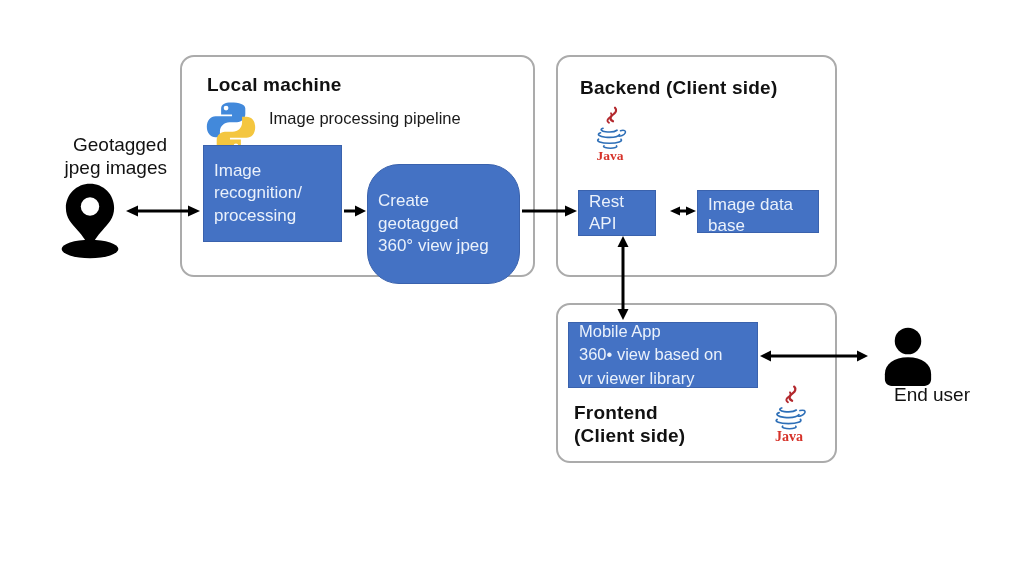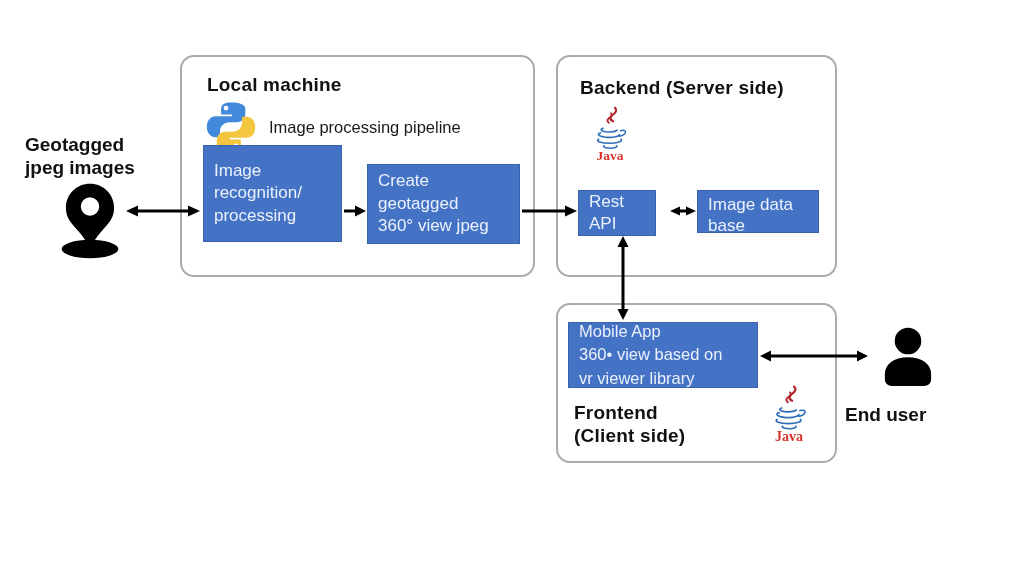--- a/index.html
+++ b/index.html
@@ -15,21 +15,21 @@
     position:absolute;font-weight:bold;font-size:19px;color:#111;letter-spacing:.2px;
     white-space:pre-line;line-height:1.22;
   }
   .node{
     position:absolute;background:#4472C4;border:1px solid #3a62ad;color:#eaf1fb;
     box-sizing:border-box;display:flex;align-items:center;
   }
   .node .txt{white-space:pre-line;line-height:1.32;padding:4px 8px 4px 10px;font-size:17px;}
   .node.top .txt{align-self:flex-start;padding-top:3px;}
   .sideLabel{
-    position:absolute;font-weight:bold;font-size:19px;color:#111;text-align:left;
+    position:absolute;font-weight:normal;font-size:19px;color:#111;text-align:right;
     white-space:pre-line;line-height:1.2;
   }
   .subtitle{position:absolute;font-size:16.5px;color:#1a1a1a;}
   .logo,.iconWrap{position:absolute;}
   #arrows{position:absolute;left:0;top:0;width:1024px;height:576px;pointer-events:none;z-index:30;}
   .node,.ctitle,.subtitle,.logo{z-index:10;}
 </style>
 </head>
 <body>
 
@@ -48,34 +48,34 @@
   <div class="container" style="left:180px;top:55px;width:355px;height:222px;"></div>
   <div class="ctitle" style="left:207px;top:73px;">Local machine</div>
   <div class="logo" style="left:205px;top:99px;width:52px;height:56px;">
     <svg width="52" height="56" viewBox="0 0 100 100">
       <path d="M49.5 3 C39 3 31 6.5 31 14.5 V26 h21 v3.4 H20.5 C10.5 29.4 3.5 37.5 3.5 49.7 c0 12.3 7 20.1 17 20.1 h8.2 V58.3 c0-9.6 8.3-17.4 18.3-17.4 h14.6 c8.6 0 15.9-7 15.9-15.7 V14.5 C77.5 6.5 66 3 49.5 3 z" fill="#4289DB"></path>
       <circle cx="40.5" cy="13.5" r="4.6" fill="#fff"></circle>
       <path d="M50.5 97 C61 97 69 93.5 69 85.5 V74 H48 v-3.4 h31.5 c10 0 17-8.1 17-20.3 c0-12.3-7-20.1-17-20.1 h-8.2 v11.5 c0 9.6-8.3 17.4-18.3 17.4 H38.4 c-8.6 0-15.9 7-15.9 15.7 v10.7 C22.5 93.5 34 97 50.5 97 z" fill="#F4C63F"></path>
       <circle cx="59.5" cy="86.5" r="4.6" fill="#fff"></circle>
     </svg>
   </div>
-  <div class="subtitle" style="left:269px;top:118px;">Image processing pipeline</div>
+  <div class="subtitle" style="left:269px;top:109px;">Image processing pipeline</div>
 
   <div class="node" style="left:203px;top:145px;width:139px;height:97px;">
     <div class="txt">Image
 recognition/
 processing</div>
   </div>
-  <div class="node" style="left:367px;top:164px;width:153px;height:80px;">
+  <div class="node" style="left:367px;top:164px;width:153px;height:120px;border-radius:32px;">
     <div class="txt">Create geotagged
 360° view jpeg</div>
   </div>
 
   <div class="container" style="left:556px;top:55px;width:281px;height:222px;"></div>
-  <div class="ctitle" style="left:580px;top:76px;">Backend (Server side)</div>
+  <div class="ctitle" style="left:580px;top:76px;">Backend (Client side)</div>
   <div class="logo" style="left:585px;top:102px;width:50px;height:66px;">
     <svg width="50" height="66" viewBox="0 0 100 115">
       <path d="M56 30 c-10-5-3-11 2-15 c4-3 6-8 2-12" stroke="#B3282D" stroke-width="4.4" fill="none" stroke-linecap="round"></path>
       <path d="M48 33 c-6-4-2-8 2-11 c3-2 4-5 2-8" stroke="#B3282D" stroke-width="3.6" fill="none" stroke-linecap="round"></path>
       <path d="M36 44 c-7 2-3 6 5 7 c9 1 19 0 23-3" stroke="#2E6FB7" stroke-width="3.4" fill="none" stroke-linecap="round"></path>
       <path d="M31 53 c-9 3-2 8 10 9 c13 1 25-1 28-5" stroke="#2E6FB7" stroke-width="3.4" fill="none" stroke-linecap="round"></path>
       <path d="M71 49 c7-2 12 0 9 5 c-2 4-9 6-12 6" stroke="#2E6FB7" stroke-width="3" fill="none" stroke-linecap="round"></path>
       <path d="M27 66 c-6 4 5 8 22 8 c17 0 27-4 23-8" stroke="#2E6FB7" stroke-width="3.4" fill="none" stroke-linecap="round"></path>
       <path d="M38 79 c-4 3 6 5 13 5 c7 0 15-2 12-5" stroke="#2E6FB7" stroke-width="3" fill="none" stroke-linecap="round"></path>
       <text x="50" y="108" text-anchor="middle" font-size="27" fill="#D63229" font-weight="bold" font-family="Liberation Serif, serif">Java</text>
@@ -110,21 +110,21 @@
       <text x="50" y="108" text-anchor="middle" font-size="27" fill="#D63229" font-weight="bold" font-family="Liberation Serif, serif">Java</text>
     </svg>
   </div>
 
   <div class="iconWrap" style="left:874px;top:318px;width:68px;height:80px;">
     <svg width="68" height="80" viewBox="0 0 100 100">
       <circle cx="50" cy="25" r="19.5" fill="#000"></circle>
       <path d="M50 49 c-21 0-34 10-34 25 v7 c0 6 4 10 10 10 h48 c6 0 10-4 10-10 v-7 c0-15-13-25-34-25z" fill="#000"></path>
     </svg>
   </div>
-  <div class="sideLabel" style="left:845px;top:404px;width:125px;">End user</div>
+  <div class="sideLabel" style="left:845px;top:384px;width:125px;">End user</div>
 
   <svg id="arrows">
     <g stroke="#000" fill="#000">
       <line x1="136" y1="211" x2="190" y2="211" stroke-width="3"></line>
       <polygon points="126,211 138,205.5 138,216.5" stroke="none"></polygon>
       <polygon points="200,211 188,205.5 188,216.5" stroke="none"></polygon>
     </g>
     <g stroke="#000" fill="#000">
       <line x1="344" y1="211" x2="357" y2="211" stroke-width="3"></line>
       <polygon points="366,211 355,205.5 355,216.5" stroke="none"></polygon>

